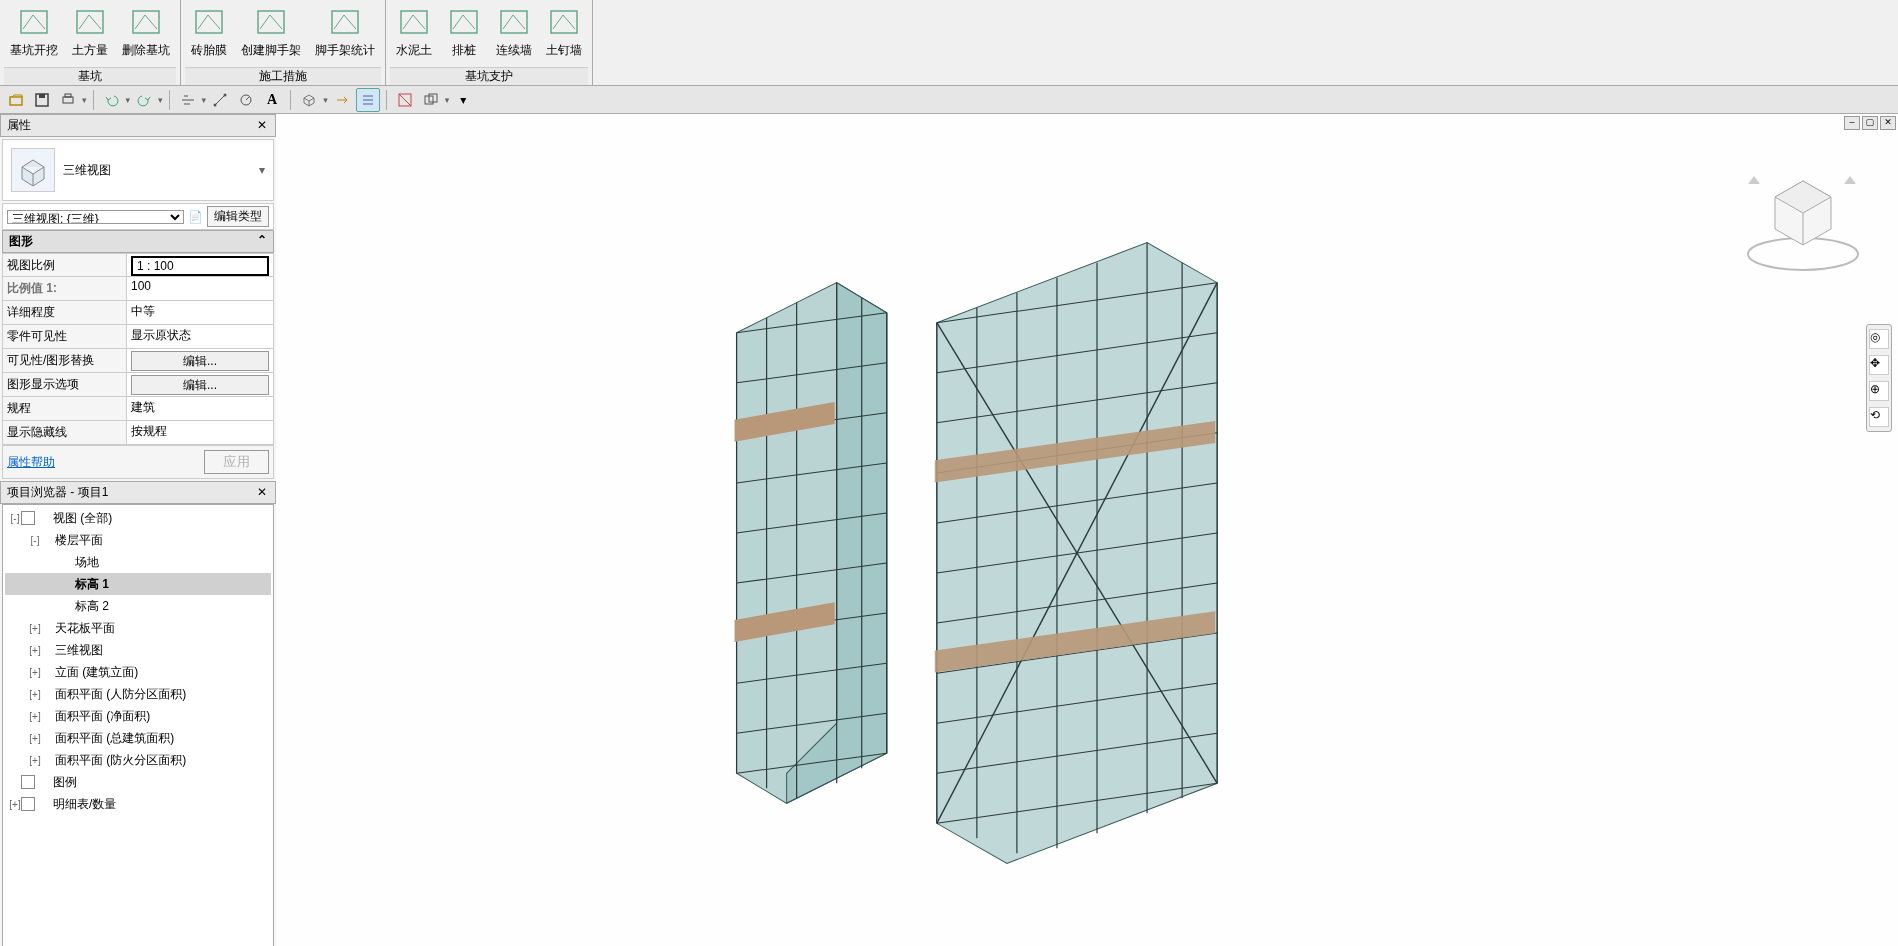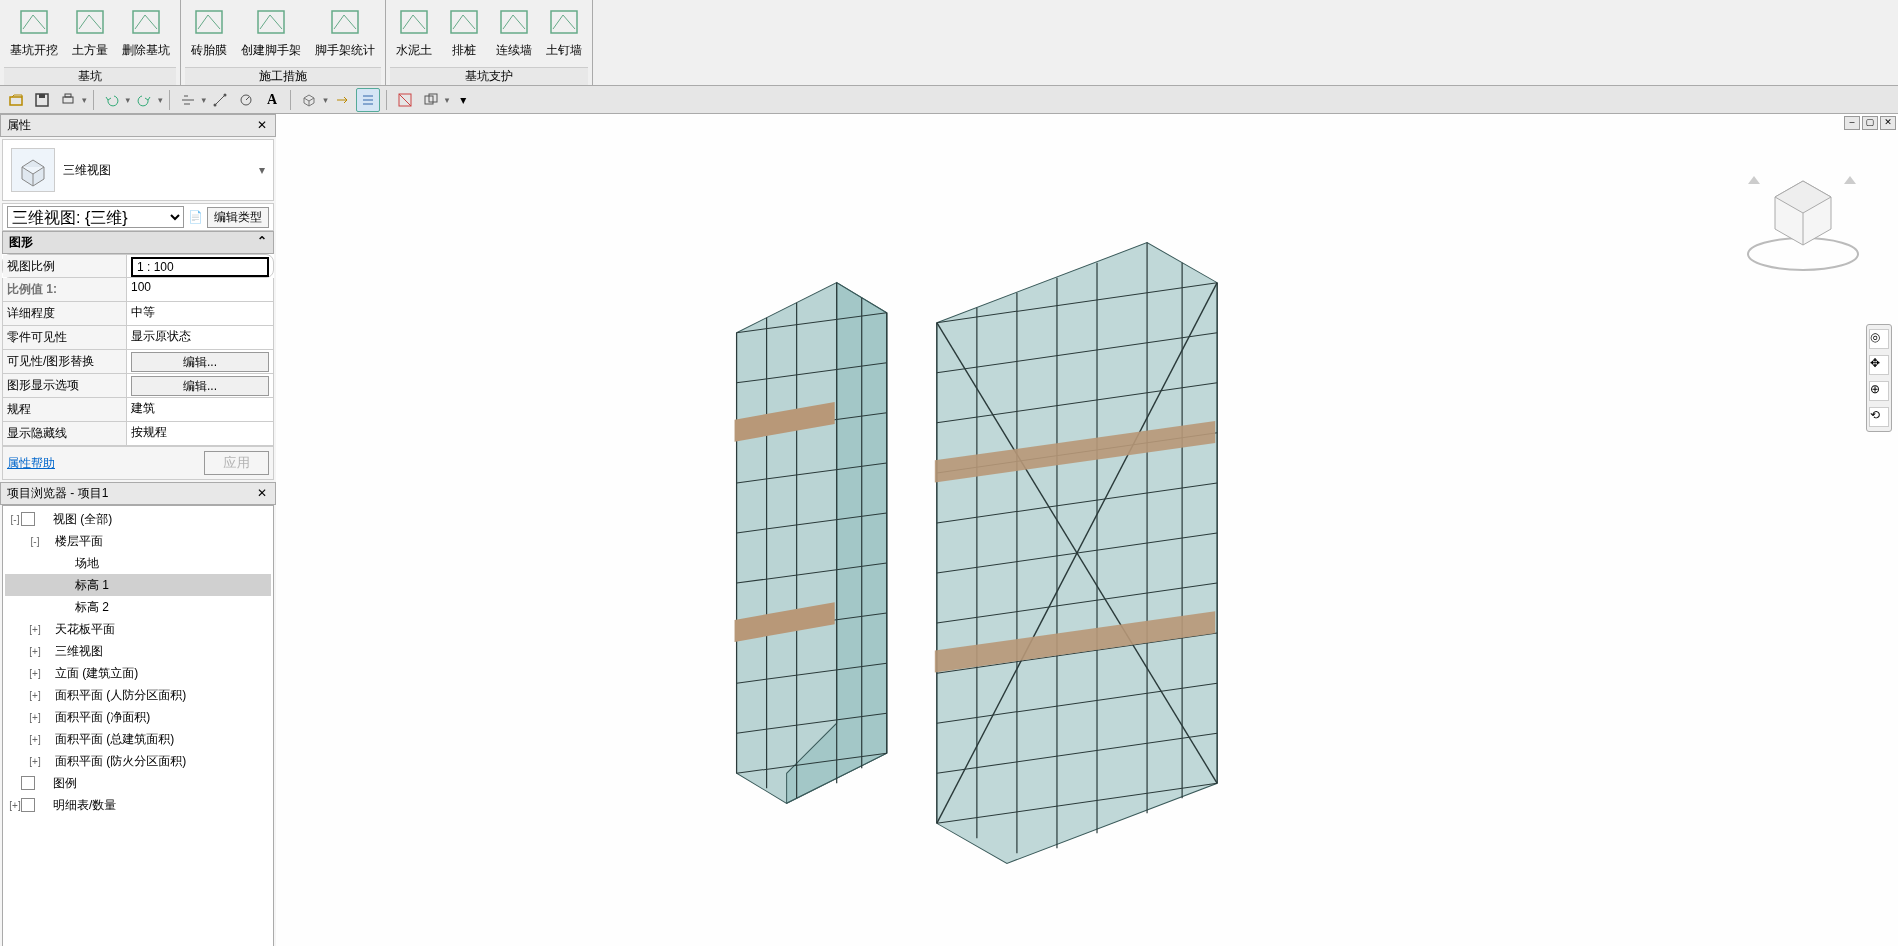--- a/index.html
+++ b/index.html
@@ -22,27 +22,27 @@
 .left-col { width:276px; display:flex; flex-direction:column; background:#f5f5f5; }
 
 .panel-hdr { display:flex; justify-content:space-between; align-items:center; background:#e8e8e8; border:1px solid #aaa; padding:2px 6px; font-size:12px; }
 .panel-close { width:14px; height:14px; cursor:pointer; text-align:center; line-height:12px; }
 
 .type-sel { display:flex; align-items:center; padding:8px; background:#fff; border:1px solid #ccc; margin:2px; }
 .type-icon { width:44px; height:44px; background:#eef4fa; border:1px solid #ccc; margin-right:8px; display:flex; align-items:center; justify-content:center; }
 .type-name { flex:1; }
 
 .instance-row { display:flex; align-items:center; padding:2px 4px; background:#fff; border:1px solid #ccc; margin:0 2px; gap:4px; }
-.instance-combo { flex:1; height:22px; border:1px solid #999; background:#fff; font-size:16px; }
+.instance-combo { flex:1; height:14px; border:1px solid #999; background:#fff; font-size:12px; }
 .edit-type-btn { padding:1px 6px; border:1px solid #999; background:#f5f5f5; cursor:pointer; font-size:12px; }
 
 .prop-group { background:#e0e0e0; padding:2px 6px; font-size:12px; border:1px solid #aaa; margin:0 2px; display:flex; justify-content:space-between;font-weight:bold; }
 .prop-rows { margin:0 2px; background:#fff; }
 .prop-row { display:flex; border:1px solid #ccc; border-top:none; height:24px; }
-.prop-row.first { border-top:1px solid #ccc;border-radius:8px; }
+.prop-row.first { border-top:1px solid #ccc; }
 .prop-key { width:124px; padding:3px 4px; background:#f5f5f5; border-right:1px solid #ccc; overflow:hidden; white-space:nowrap; }
 .prop-key.dim { color:#737373;font-weight:bold; }
 .prop-val { flex:1; padding:2px 4px; }
 .prop-val input { width:100%; border:2px solid #000; height:20px; padding:0 4px; font-size:12px; }
 .prop-btn { width:100%; height:20px; border:1px solid #999; background:#f0f0f0; cursor:pointer; font-size:12px; }
 .prop-foot { display:flex; justify-content:space-between; align-items:center; padding:4px; background:#f5f5f5; border:1px solid #ccc; margin:0 2px 2px 2px; }
 .help-link { color:#0066cc; text-decoration:underline; cursor:pointer; }
 .apply-btn { padding:2px 18px; border:1px solid #999; background:#f5f5f5; }
 
 .browser { flex:1; display:flex; flex-direction:column; overflow:hidden; }
@@ -347,21 +347,21 @@
             <span class="tree-label">视图 (全部)</span>
           </div>
           <div class="tree-node" style="padding-left: 24px;">
             <span class="tree-toggle">[-]</span>
             <span class="tree-label">楼层平面</span>
           </div>
           <div class="tree-node" style="padding-left: 44px;">
             <span class="tree-toggle"></span>
             <span class="tree-label">场地</span>
           </div>
-          <div class="tree-node sel" style="padding-left: 44px;">
+          <div class="tree-node sel" style="padding-left: 44px; font-weight: bold;">
             <span class="tree-toggle"></span>
             <span class="tree-label">标高 1</span>
           </div>
           <div class="tree-node" style="padding-left: 44px;">
             <span class="tree-toggle"></span>
             <span class="tree-label">标高 2</span>
           </div>
           <div class="tree-node" style="padding-left: 24px;">
             <span class="tree-toggle">[+]</span>
             <span class="tree-label">天花板平面</span>

